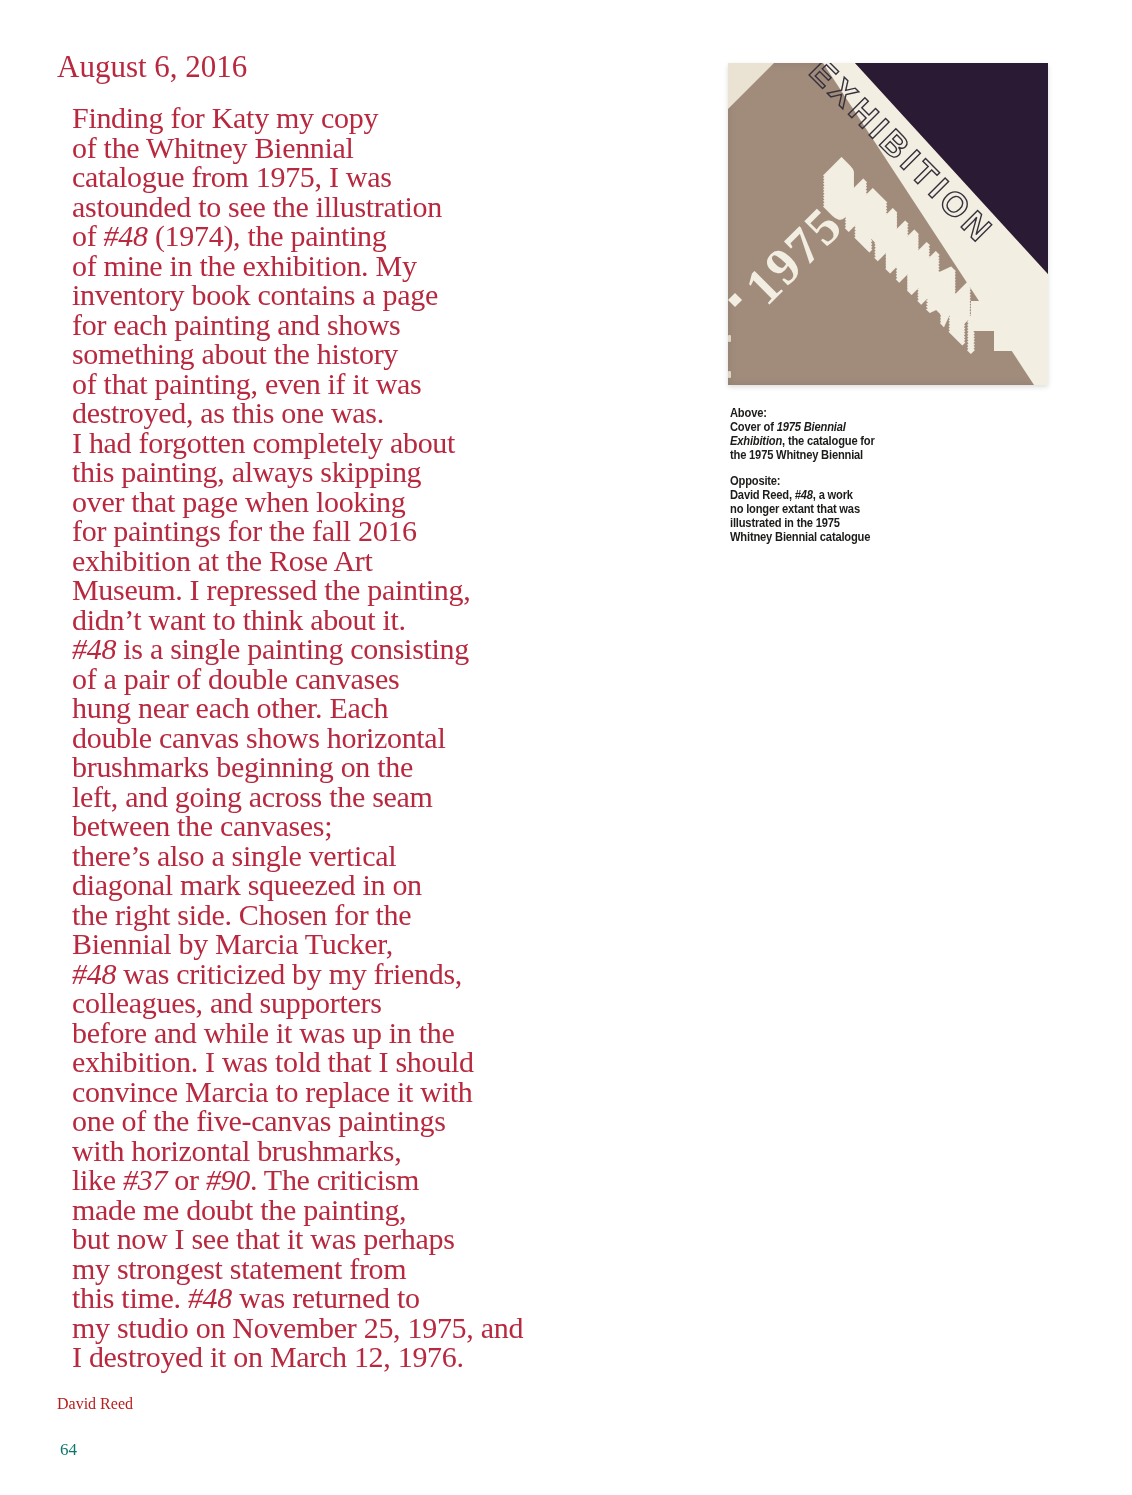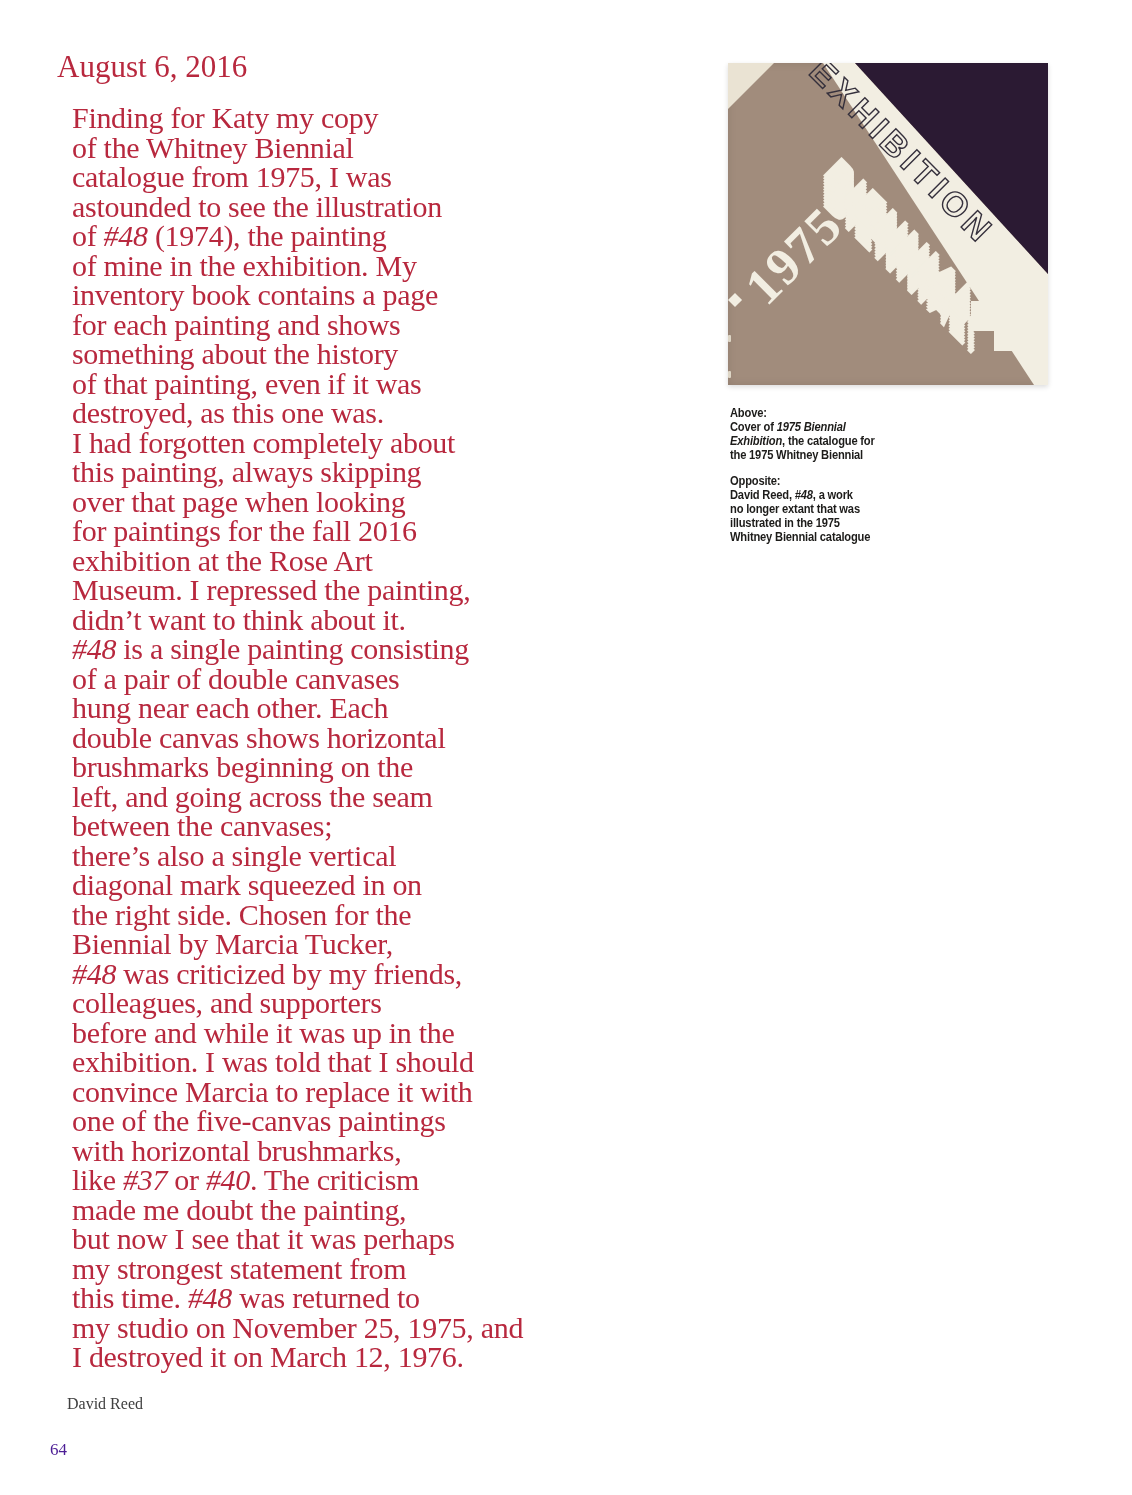--- a/index.html
+++ b/index.html
@@ -21,28 +21,28 @@
   }
   .entry-body {
     position: absolute; left: 57px; top: 103px; width: 560px;
     font: 30px/29.5px "Liberation Serif", serif;
     letter-spacing: -0.3px;
     color: #b8283e;
     white-space: pre-line;
     margin-left: 15px;
   }
   .entry-author {
-    position: absolute; left: 67px; top: 1394px;
+    position: absolute; left: 57px; top: 1394px;
     font: 16px/20px "Liberation Serif", serif;
-    color: #404040;
+    color: #b91c1c;
   }
   .page-number {
-    position: absolute; left: 50px; top: 1440px;
+    position: absolute; left: 60px; top: 1440px;
     font: 17px/20px "Liberation Serif", serif;
-    color: #4c1d95;
+    color: #0f766e;
   }
   .it { font-style: italic; }
 
   
   .cover {
     position: absolute; left: 728px; top: 63px;
     width: 320px; height: 322px;
     margin: 0;
     background: #a18c7c;
     overflow: hidden;
@@ -158,21 +158,21 @@
 diagonal mark squeezed in on
 the right side. Chosen for the
 Biennial by Marcia Tucker,
 </span><span class="it">#48</span><span> was criticized by my friends,
 colleagues, and supporters
 before and while it was up in the
 exhibition. I was told that I should
 convince Marcia to replace it with
 one of the five-canvas paintings
 with horizontal brushmarks,
-like </span><span class="it">#37</span><span> or </span><span class="it">#40</span><span>. The criticism
+like </span><span class="it">#37</span><span> or </span><span class="it">#90</span><span>. The criticism
 made me doubt the painting,
 but now I see that it was perhaps
 my strongest statement from
 this time. </span><span class="it">#48</span><span> was returned to
 my studio on November 25, 1975, and
 I destroyed it on March 12, 1976.</span></div>
 
   <div class="entry-author">David Reed</div>
 
   <div class="page-number">64</div>

